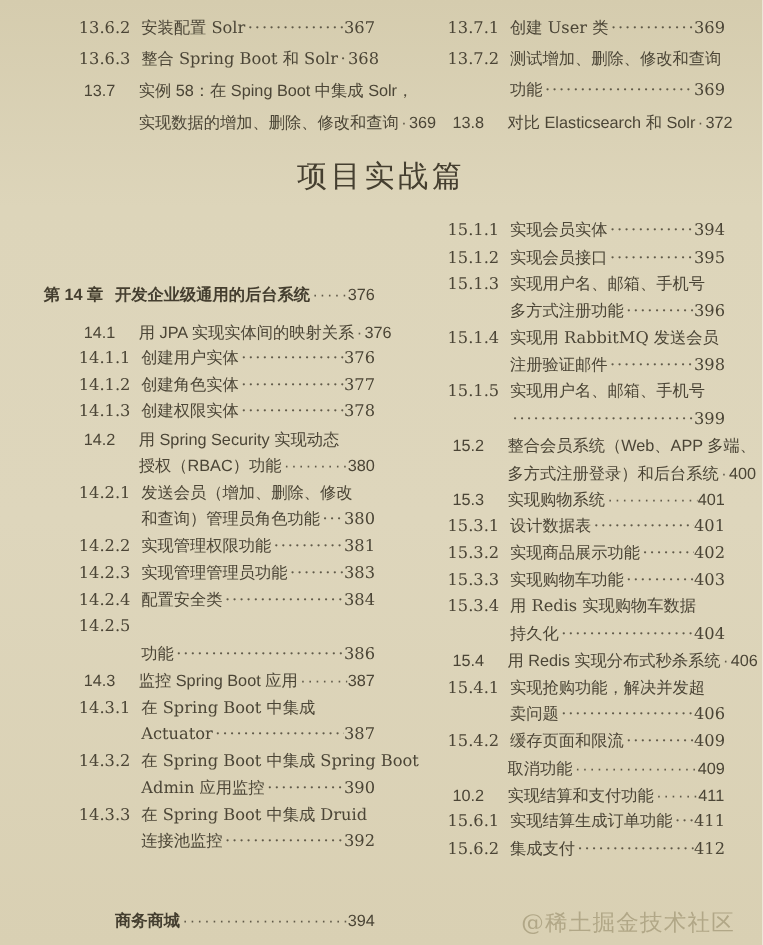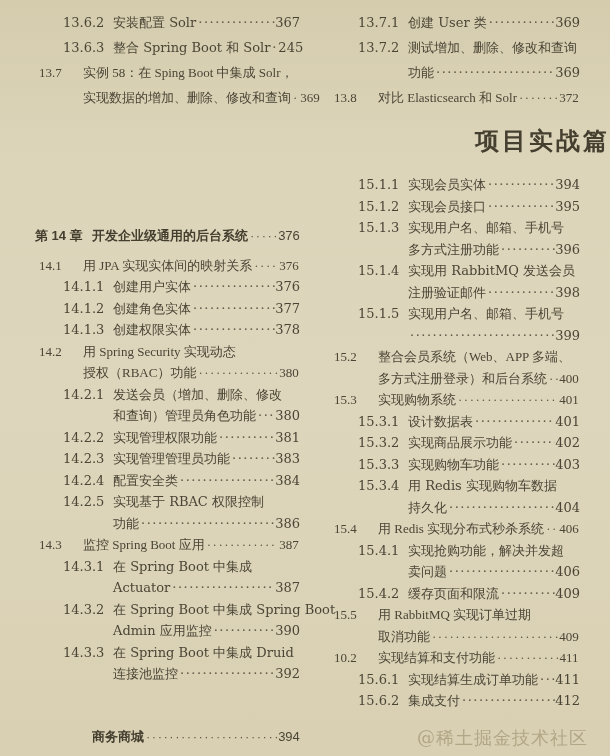--- a/index.html
+++ b/index.html
@@ -19,23 +19,23 @@
   .cols .col-right { width: 250px; flex: none; }
 
   .top-section { padding-top: 10px; }
   .top-section .toc-line { line-height: 25px; }
 
   .main-section .toc-line { line-height: 21.5px; }
   .main-section .col-right { padding-top: 5px; }
 
   .part-title {
     margin: 15px 0 12px 0;
-    text-align: right;
+    text-align: center;
     font-family: "Liberation Sans", "DejaVu Sans", sans-serif;
-    font-weight: bold;
+    font-weight: normal;
     font-size: 24px;
     letter-spacing: 3px;
     color: #453f30;
   }
 
   .toc-entry { }
   .toc-line { display: flex; align-items: baseline; white-space: nowrap; font-size: 13px; }
   .num { flex: none; }
   .txt { flex: none; }
   .leader {
@@ -47,21 +47,21 @@
     opacity: 0.85;
     padding: 0 2px;
   }
   .pg { flex: none; min-width: 22px; text-align: center; }
 
   
   .lvl-s3 { font-family: "DejaVu Serif", "Liberation Serif", serif; padding-left: 28px; }
   .lvl-s3 .num { width: 50px; }
 
   
-  .lvl-s2 { font-family: Liberation Serif, serif; padding-left: 4px; }
+  .lvl-s2 { font-family: Liberation Sans, sans-serif; padding-left: 4px; margin-left: 28px; }
   .lvl-s2 .num { width: 44px; }
 
   
   .lvl-ch {
     font-family: "Liberation Sans", "DejaVu Sans", sans-serif;
     font-weight: bold;
     padding-left: 0;
     margin: 8px 0 8px 0;
     color: #443e2f;
   }
@@ -91,21 +91,21 @@
             <span class="txt">安装配置 Solr</span>
             <span class="leader">····························································</span>
             <span class="pg">367</span>
           </div>
         </div>
         <div class="toc-entry lvl-s3">
           <div class="toc-line">
             <span class="num">13.6.3</span>
             <span class="txt">整合 Spring Boot 和 Solr</span>
             <span class="leader">····························································</span>
-            <span class="pg">245</span>
+            <span class="pg">368</span>
           </div>
         </div>
         <div class="toc-entry lvl-s2">
           <div class="toc-line">
             <span class="num">13.7</span>
             <span class="txt">实例 58：在 Sping Boot 中集成 Solr，</span>
           </div>
           <div class="toc-line">
             <span class="num"></span>
             <span class="txt">实现数据的增加、删除、修改和查询</span>
@@ -234,21 +234,20 @@
           <div class="toc-line">
             <span class="num">14.2.4</span>
             <span class="txt">配置安全类</span>
             <span class="leader">····························································</span>
             <span class="pg">384</span>
           </div>
         </div>
         <div class="toc-entry lvl-s3">
           <div class="toc-line">
             <span class="num">14.2.5</span>
-            <span class="txt">实现基于 RBAC 权限控制</span>
           </div>
           <div class="toc-line">
             <span class="num"></span>
             <span class="txt">功能</span>
             <span class="leader">····························································</span>
             <span class="pg">386</span>
           </div>
         </div>
         <div class="toc-entry lvl-s2">
           <div class="toc-line">
@@ -442,24 +441,20 @@
         <div class="toc-entry lvl-s3">
           <div class="toc-line">
             <span class="num">15.4.2</span>
             <span class="txt">缓存页面和限流</span>
             <span class="leader">····························································</span>
             <span class="pg">409</span>
           </div>
         </div>
         <div class="toc-entry lvl-s2">
           <div class="toc-line">
-            <span class="num">15.5</span>
-            <span class="txt">用 RabbitMQ 实现订单过期</span>
-          </div>
-          <div class="toc-line">
             <span class="num"></span>
             <span class="txt">取消功能</span>
             <span class="leader">····························································</span>
             <span class="pg">409</span>
           </div>
         </div>
         <div class="toc-entry lvl-s2">
           <div class="toc-line">
             <span class="num">10.2</span>
             <span class="txt">实现结算和支付功能</span>

